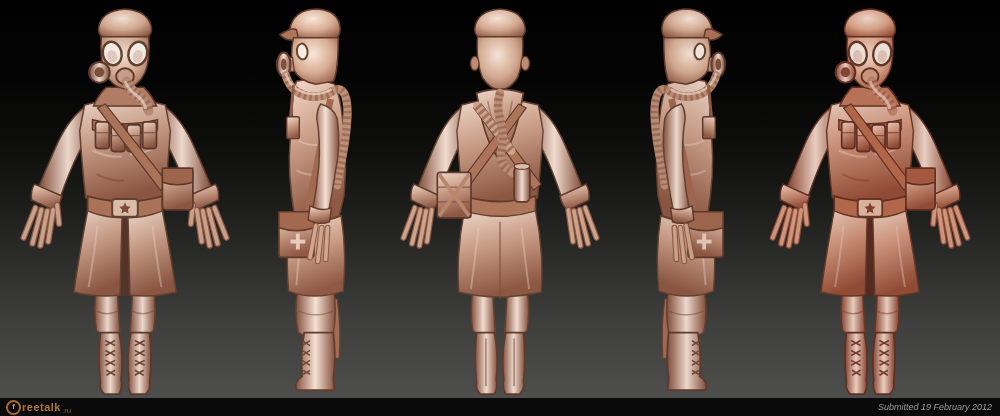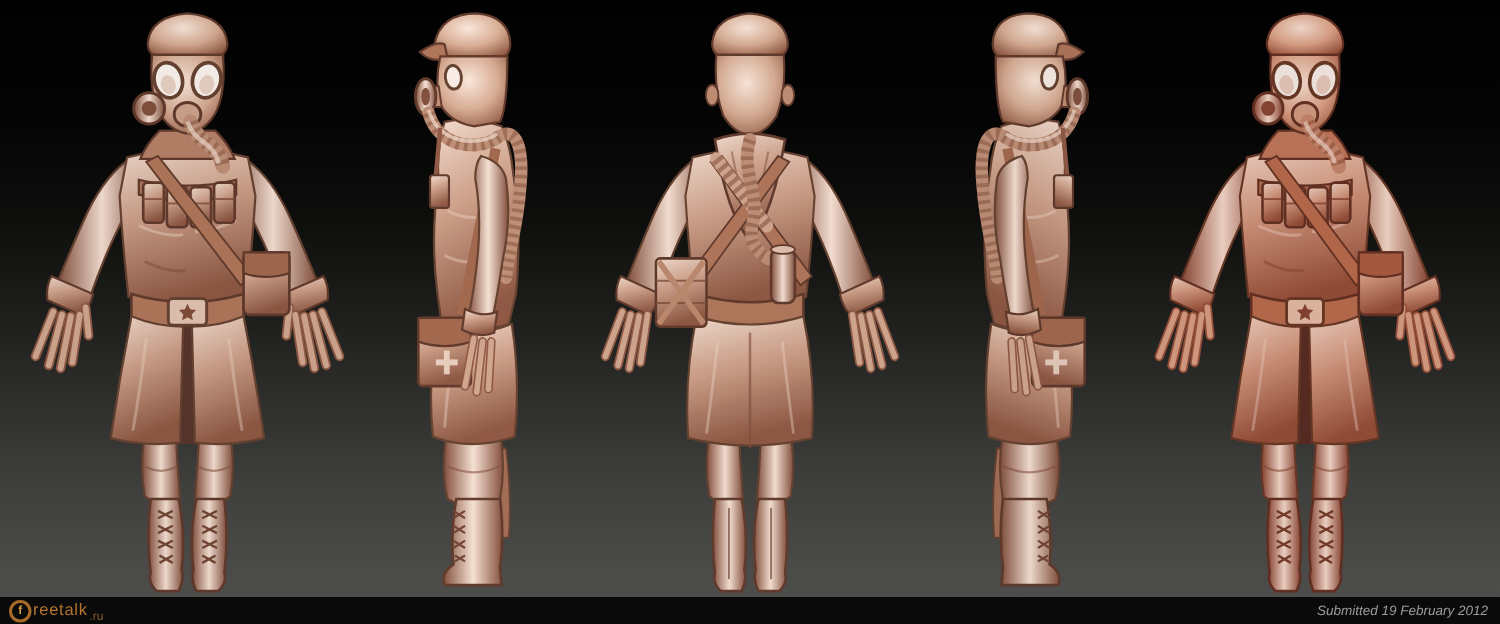--- a/index.html
+++ b/index.html
@@ -20,21 +20,21 @@
     position:absolute;left:0;right:0;bottom:0;height:18px;background:#0a0a0a;
     display:flex;align-items:center;justify-content:space-between;
     padding:0 8px 0 6px;box-sizing:border-box;z-index:5;
   }
   #watermark{display:inline-flex;align-items:center;gap:1px;line-height:1;}
   .wm-circle{
     width:11px;height:11px;border:2px solid #a86a28;border-radius:50%;
     color:#d89a4a;font-size:8px;font-weight:bold;display:inline-flex;
     align-items:center;justify-content:center;
   }
-  .wm-text{color:#b5752f;font-weight:normal;font-size:11px;letter-spacing:.5px;text-align:center;}
+  .wm-text{color:#b5752f;font-weight:bold;font-size:11px;letter-spacing:.5px;text-align:center;}
   .wm-domain{color:#8a5a28;font-weight:normal;font-size:8px;align-self:flex-end;text-align:right;}
   #submitted{color:#9b9b9b;font-size:9px;font-style:italic;}
   .defs-holder{position:absolute;width:0;height:0;overflow:hidden;}
 </style>
 </head>
 <body>
 
 <div id="stage">
 
   <svg class="defs-holder" aria-hidden="true">

